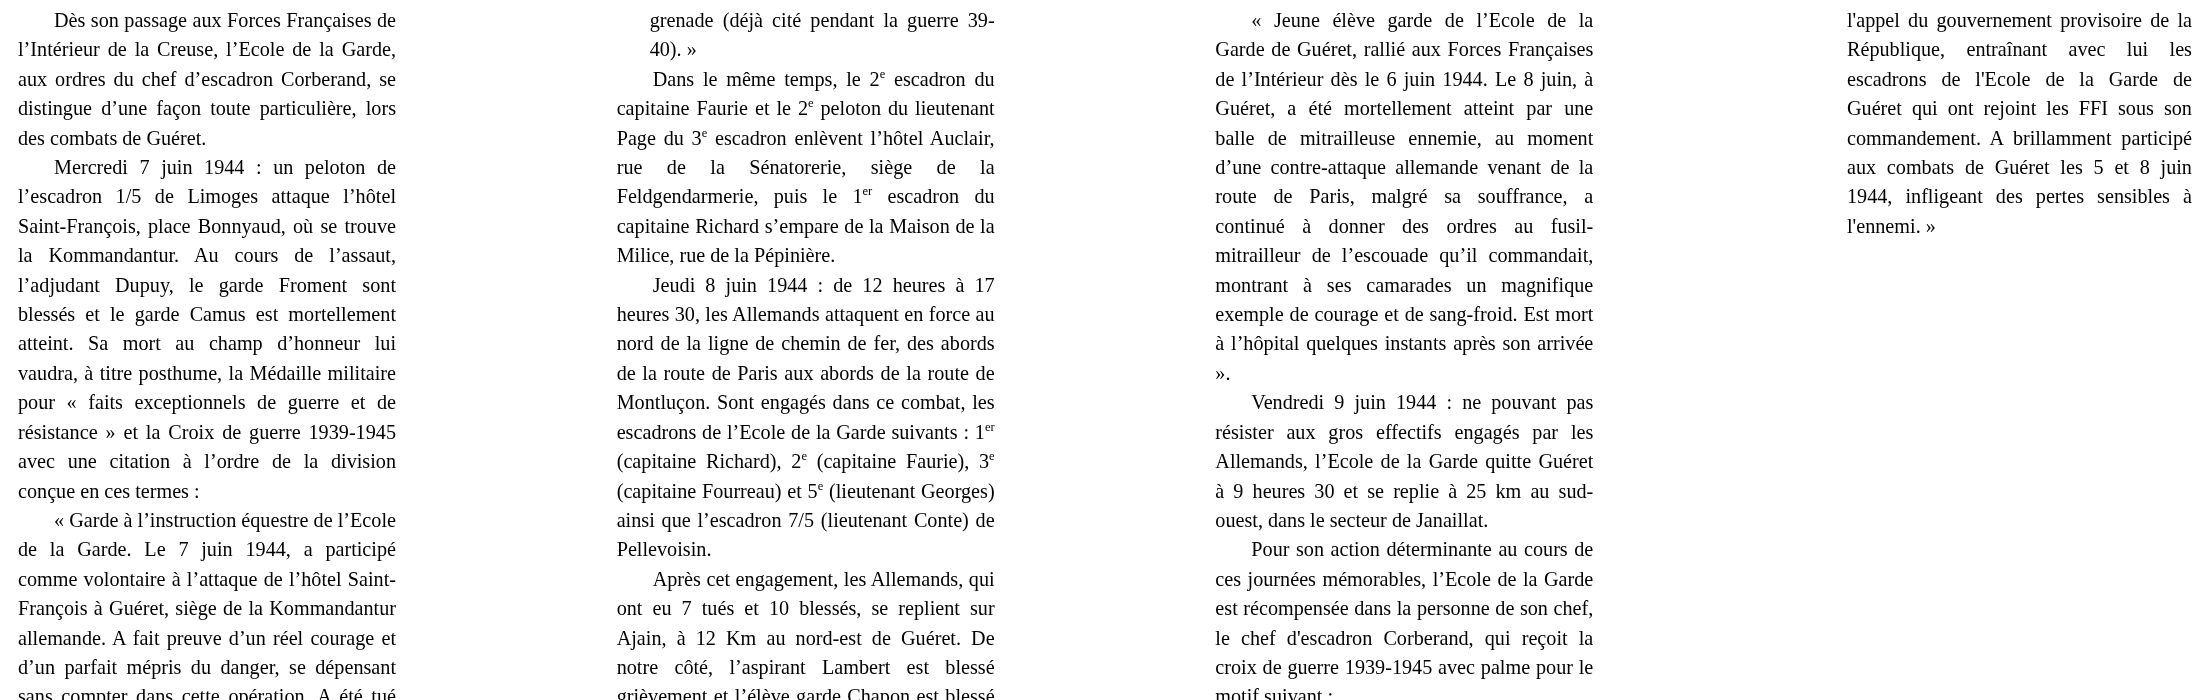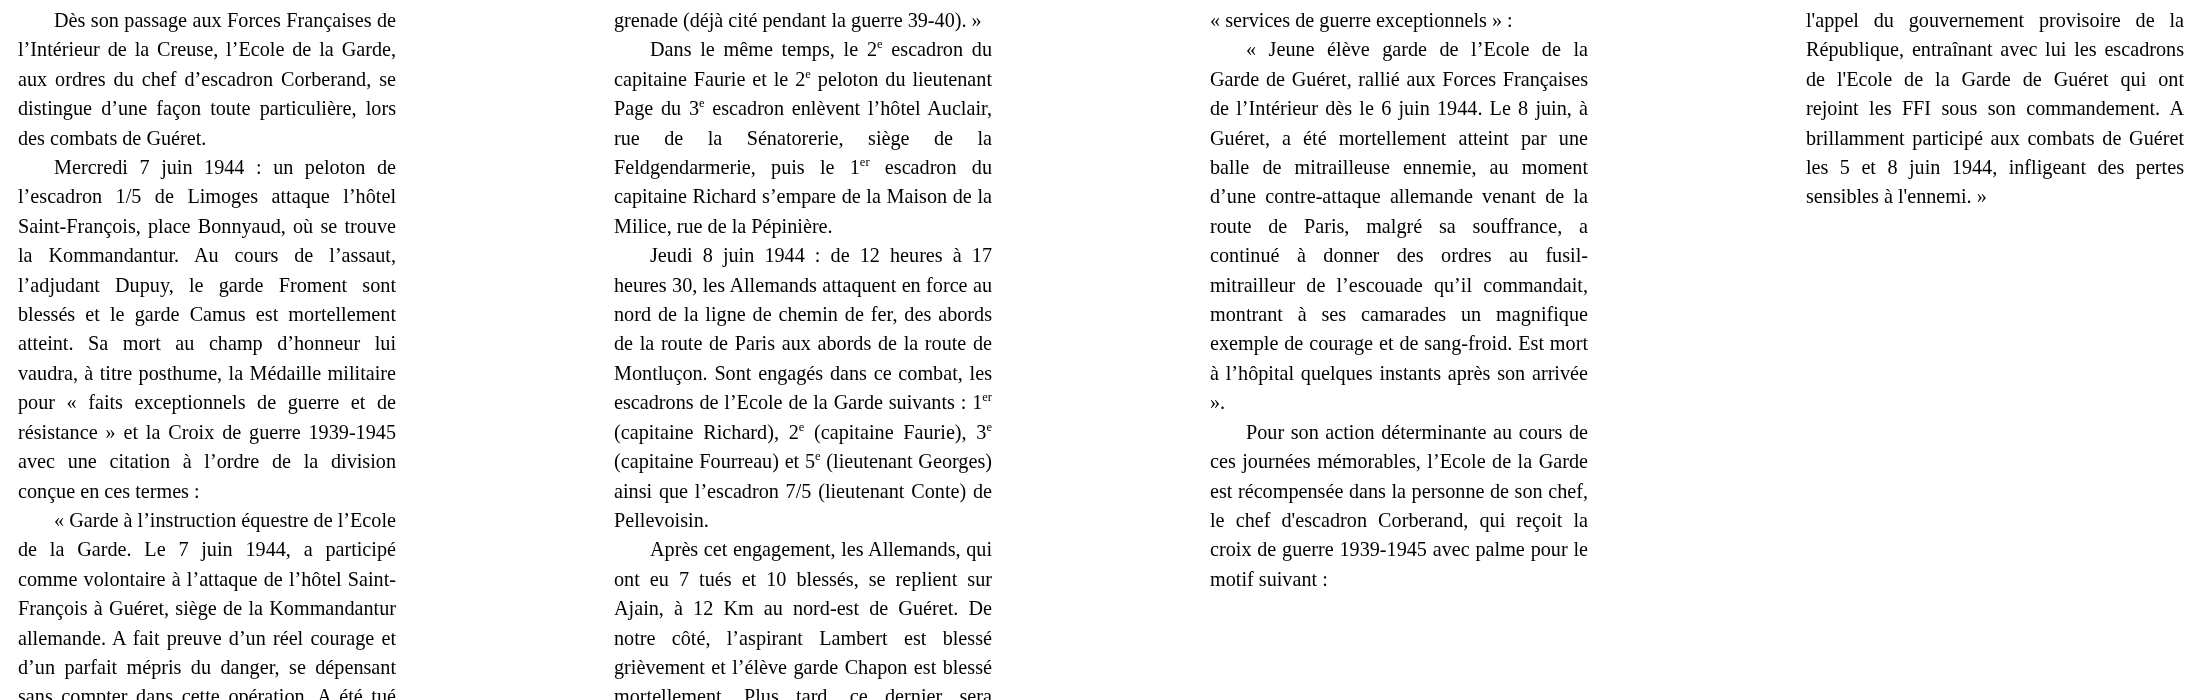--- a/index.html
+++ b/index.html
@@ -12,21 +12,21 @@
     height: 700px;
     overflow: hidden;
     font-family: "Liberation Serif", "DejaVu Serif", serif;
     color: #000000;
   }
   #page {
     width: 2202px;
     height: 570px;
     position: relative;
     box-sizing: border-box;
-    padding: 6px 18px 0 18px;
+    padding: 6px 10px 0 18px;
     display: flex;
     flex-direction: row;
     align-items: flex-start;
     justify-content: space-between;
   }
   .column {
     width: 378px;
     flex: 0 0 378px;
     font-size: 20.2px;
     line-height: 29.4px;
@@ -36,20 +36,21 @@
     -webkit-hyphens: manual;
   }
   .column p {
     margin: 0;
     padding: 0;
     text-indent: 36px;
     text-align: justify;
   }
   .column p.cont {
     text-indent: 0;
+    margin-left: 33px;
   }
   .column p:last-child {
     
   }
   
   .column p.clipped {
     text-align-last: justify;
   }
   sup {
     font-size: 0.62em;
@@ -66,20 +67,20 @@
       <p>Mercredi 7 juin 1944 : un peloton de l’escadron 1/5 de Limoges attaque l’hôtel Saint-François, place Bonnyaud, où se trouve la Kommandantur. Au cours de l’assaut, l’adjudant Dupuy, le garde Froment sont blessés et le garde Camus est mortellement atteint. Sa mort au champ d’honneur lui vaudra, à titre posthume, la Médaille militaire pour « faits exceptionnels de guerre et de résistance » et la Croix de guerre 1939-1945 avec une citation à l’ordre de la division conçue en ces termes :</p>
       <p class="clipped">« Garde à l’instruction équestre de l’Ecole de la Garde. Le 7 juin 1944, a participé comme volontaire à l’attaque de l’hôtel Saint-François à Guéret, siège de la Kommandantur allemande. A fait preuve d’un réel courage et d’un parfait mépris du danger, se dépensant sans compter dans cette opération. A été tué par une balle ennemie au moment où il se découvrait pour lancer une</p>
     </div>
   <div class="column">
       <p class="cont">grenade (déjà cité pendant la guerre 39-40). »</p>
       <p>Dans le même temps, le 2<sup>e</sup> escadron du capitaine Faurie et le 2<sup>e</sup> peloton du lieutenant Page du 3<sup>e</sup> escadron enlèvent l’hôtel Auclair, rue de la Sénatorerie, siège de la Feldgendarmerie, puis le 1<sup>er</sup> escadron du capitaine Richard s’empare de la Maison de la Milice, rue de la Pépinière.</p>
       <p>Jeudi 8 juin 1944 : de 12 heures à 17 heures 30, les Allemands attaquent en force au nord de la ligne de chemin de fer, des abords de la route de Paris aux abords de la route de Montluçon. Sont engagés dans ce combat, les escadrons de l’Ecole de la Garde suivants : 1<sup>er</sup> (capitaine Richard), 2<sup>e</sup> (capitaine Faurie), 3<sup>e</sup> (capitaine Fourreau) et 5<sup>e</sup> (lieutenant Georges) ainsi que l’escadron 7/5 (lieutenant Conte) de Pellevoisin.</p>
       <p class="clipped">Après cet engagement, les Allemands, qui ont eu 7 tués et 10 blessés, se replient sur Ajain, à 12 Km au nord-est de Guéret. De notre côté, l’aspirant Lambert est blessé grièvement et l’élève garde Chapon est blessé mortellement. Plus tard, ce dernier sera décoré, à titre posthume, de la Médaille militaire et de la Croix de guerre 1939-1945 avec cette citation à l’ordre de l’armée pour</p>
     </div>
   <div class="column">
-      <p class="cont">« services de guerre exceptionnels » :</p>
       <p>« Jeune élève garde de l’Ecole de la Garde de Guéret, rallié aux Forces Françaises de l’Intérieur dès le 6 juin 1944. Le 8 juin, à Guéret, a été mortellement atteint par une balle de mitrailleuse ennemie, au moment d’une contre-attaque allemande venant de la route de Paris, malgré sa souffrance, a continué à donner des ordres au fusil-mitrailleur de l’escouade qu’il commandait, montrant à ses camarades un magnifique exemple de courage et de sang-froid. Est mort à l’hôpital quelques instants après son arrivée ».</p>
+      <p>Vendredi 9 juin 1944 : ne pouvant pas résister aux gros effectifs engagés par les Allemands, l’Ecole de la Garde quitte Guéret à 9 heures 30 et se replie à 25 km au sud-ouest, dans le secteur de Janaillat.</p>
       <p>Pour son action déterminante au cours de ces journées mémorables, l’Ecole de la Garde est récompensée dans la personne de son chef, le chef d'escadron Corberand, qui reçoit la croix de guerre 1939-1945 avec palme pour le motif suivant :</p>
     </div>
   <div class="column">
       <p class="cont">l'appel du gouvernement provisoire de la République, entraînant avec lui les escadrons de l'Ecole de la Garde de Guéret qui ont rejoint les FFI sous son commandement. A brillamment participé aux combats de Guéret les 5 et 8 juin 1944, infligeant des pertes sensibles à l'ennemi. »</p>
     </div>
 </div>
 
 </body></html>

